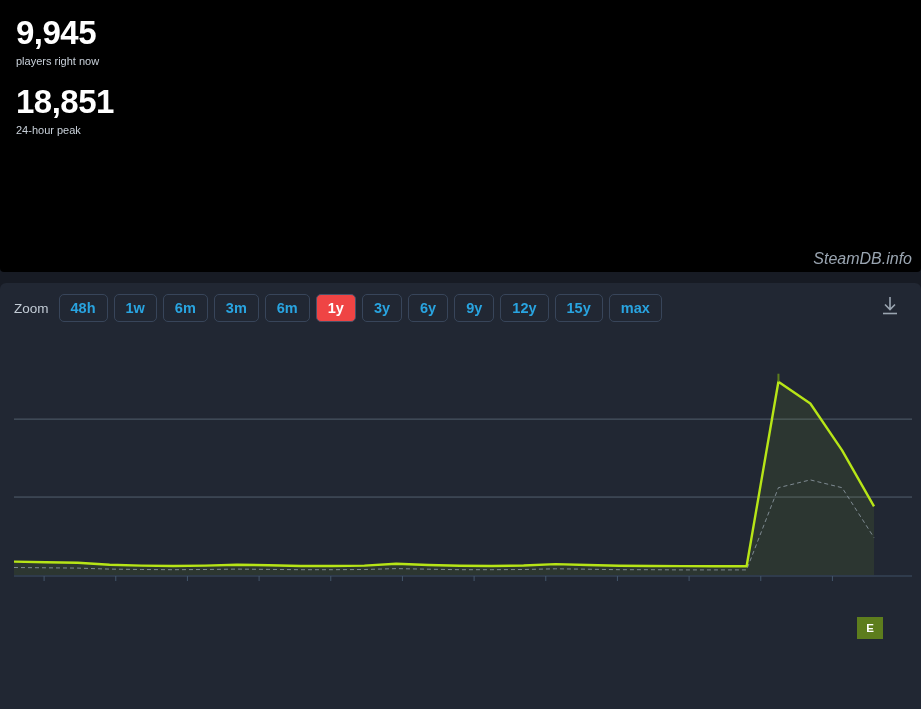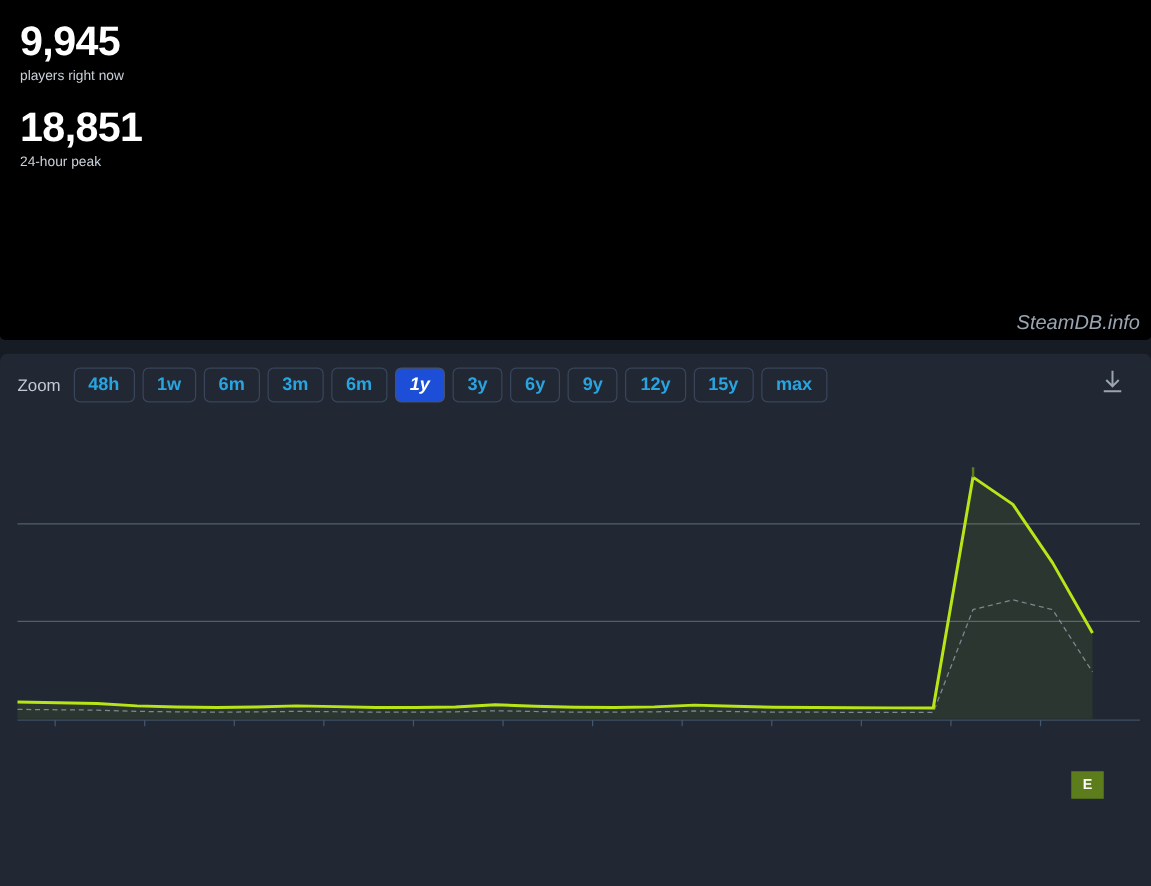--- a/index.html
+++ b/index.html
@@ -48,21 +48,21 @@
     font-size: 13.5px; color: #c2cbd5; margin-right: 10px;
   }
   .range-btn {
     font-size: 14.5px; font-weight: bold; color: #29a4e0;
     background: transparent;
     border: 1px solid #38455a; border-radius: 5px;
     padding: 5px 11px; margin-right: 6px;
     cursor: pointer; line-height: 1.15;
   }
   .range-btn.selected {
-    background: #1d4ed8; color: #ffffff; border-color: #465269; font-style: italic;
+    background: #ef4444; color: #ffffff; border-color: #465269;
   }
   .download-icon {
     position: absolute; right: 18px; top: 50%; transform: translateY(-50%);
     cursor: pointer;
   }
 
   
   .plot-wrap { position: relative; width: 921px; height: 248px; }
   .plot-svg { position: absolute; left: 0; top: 0; }
   .marker-badge {

